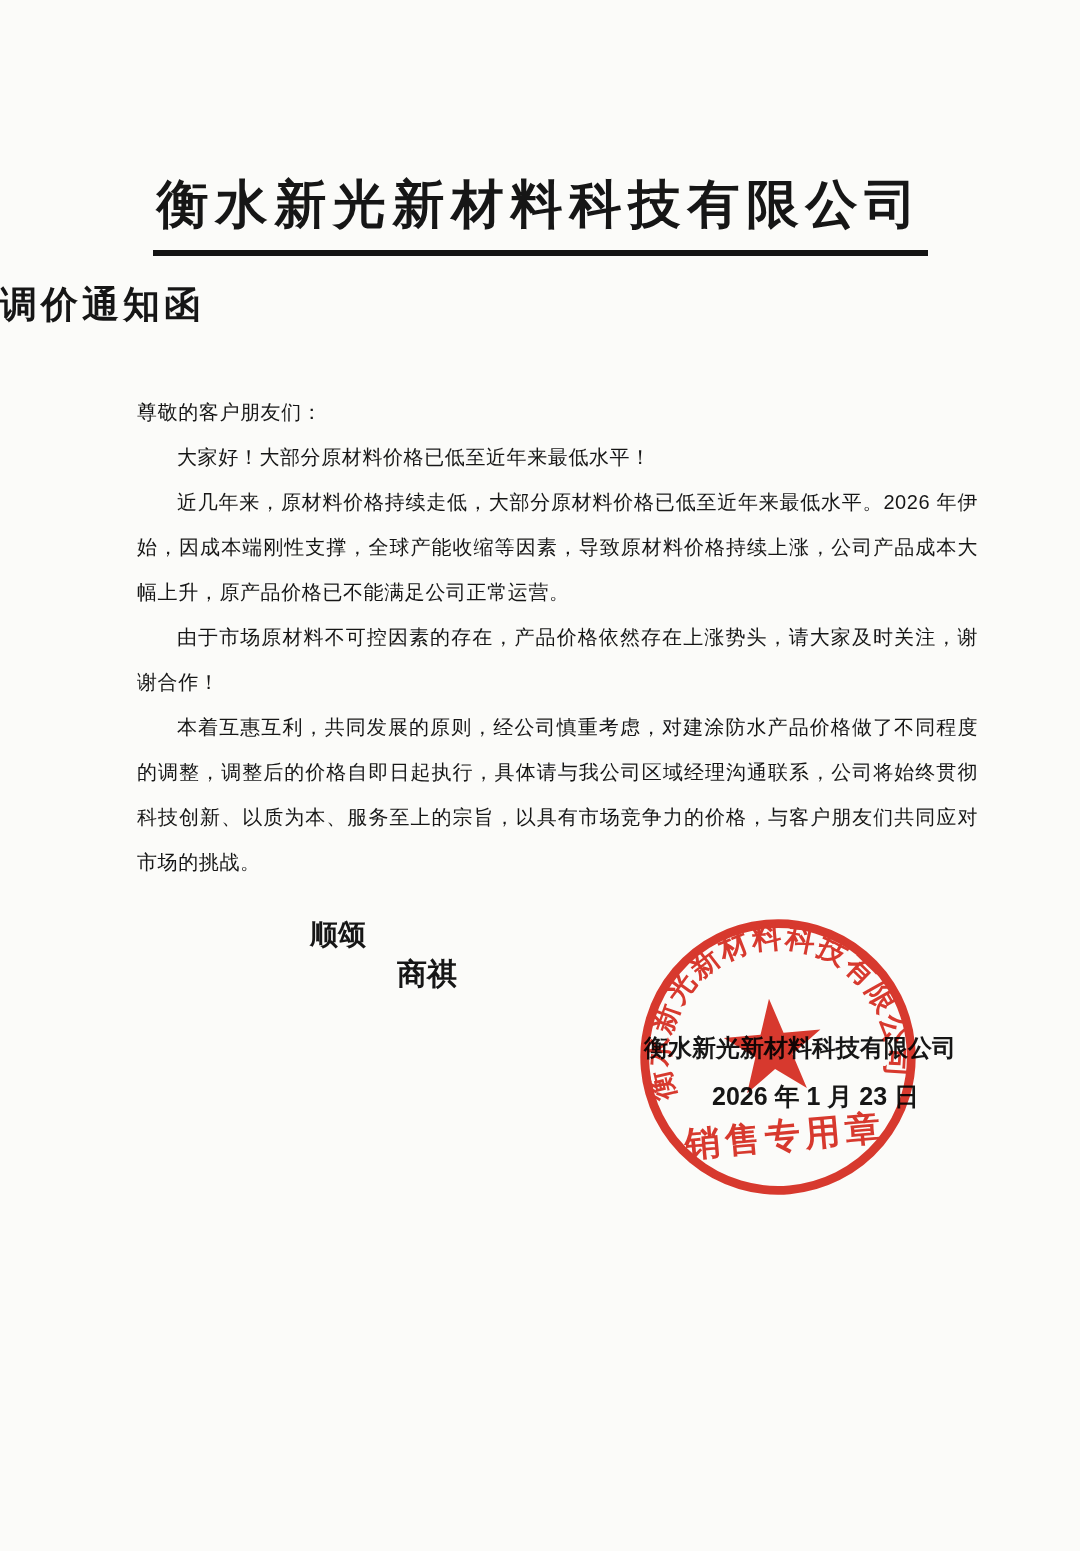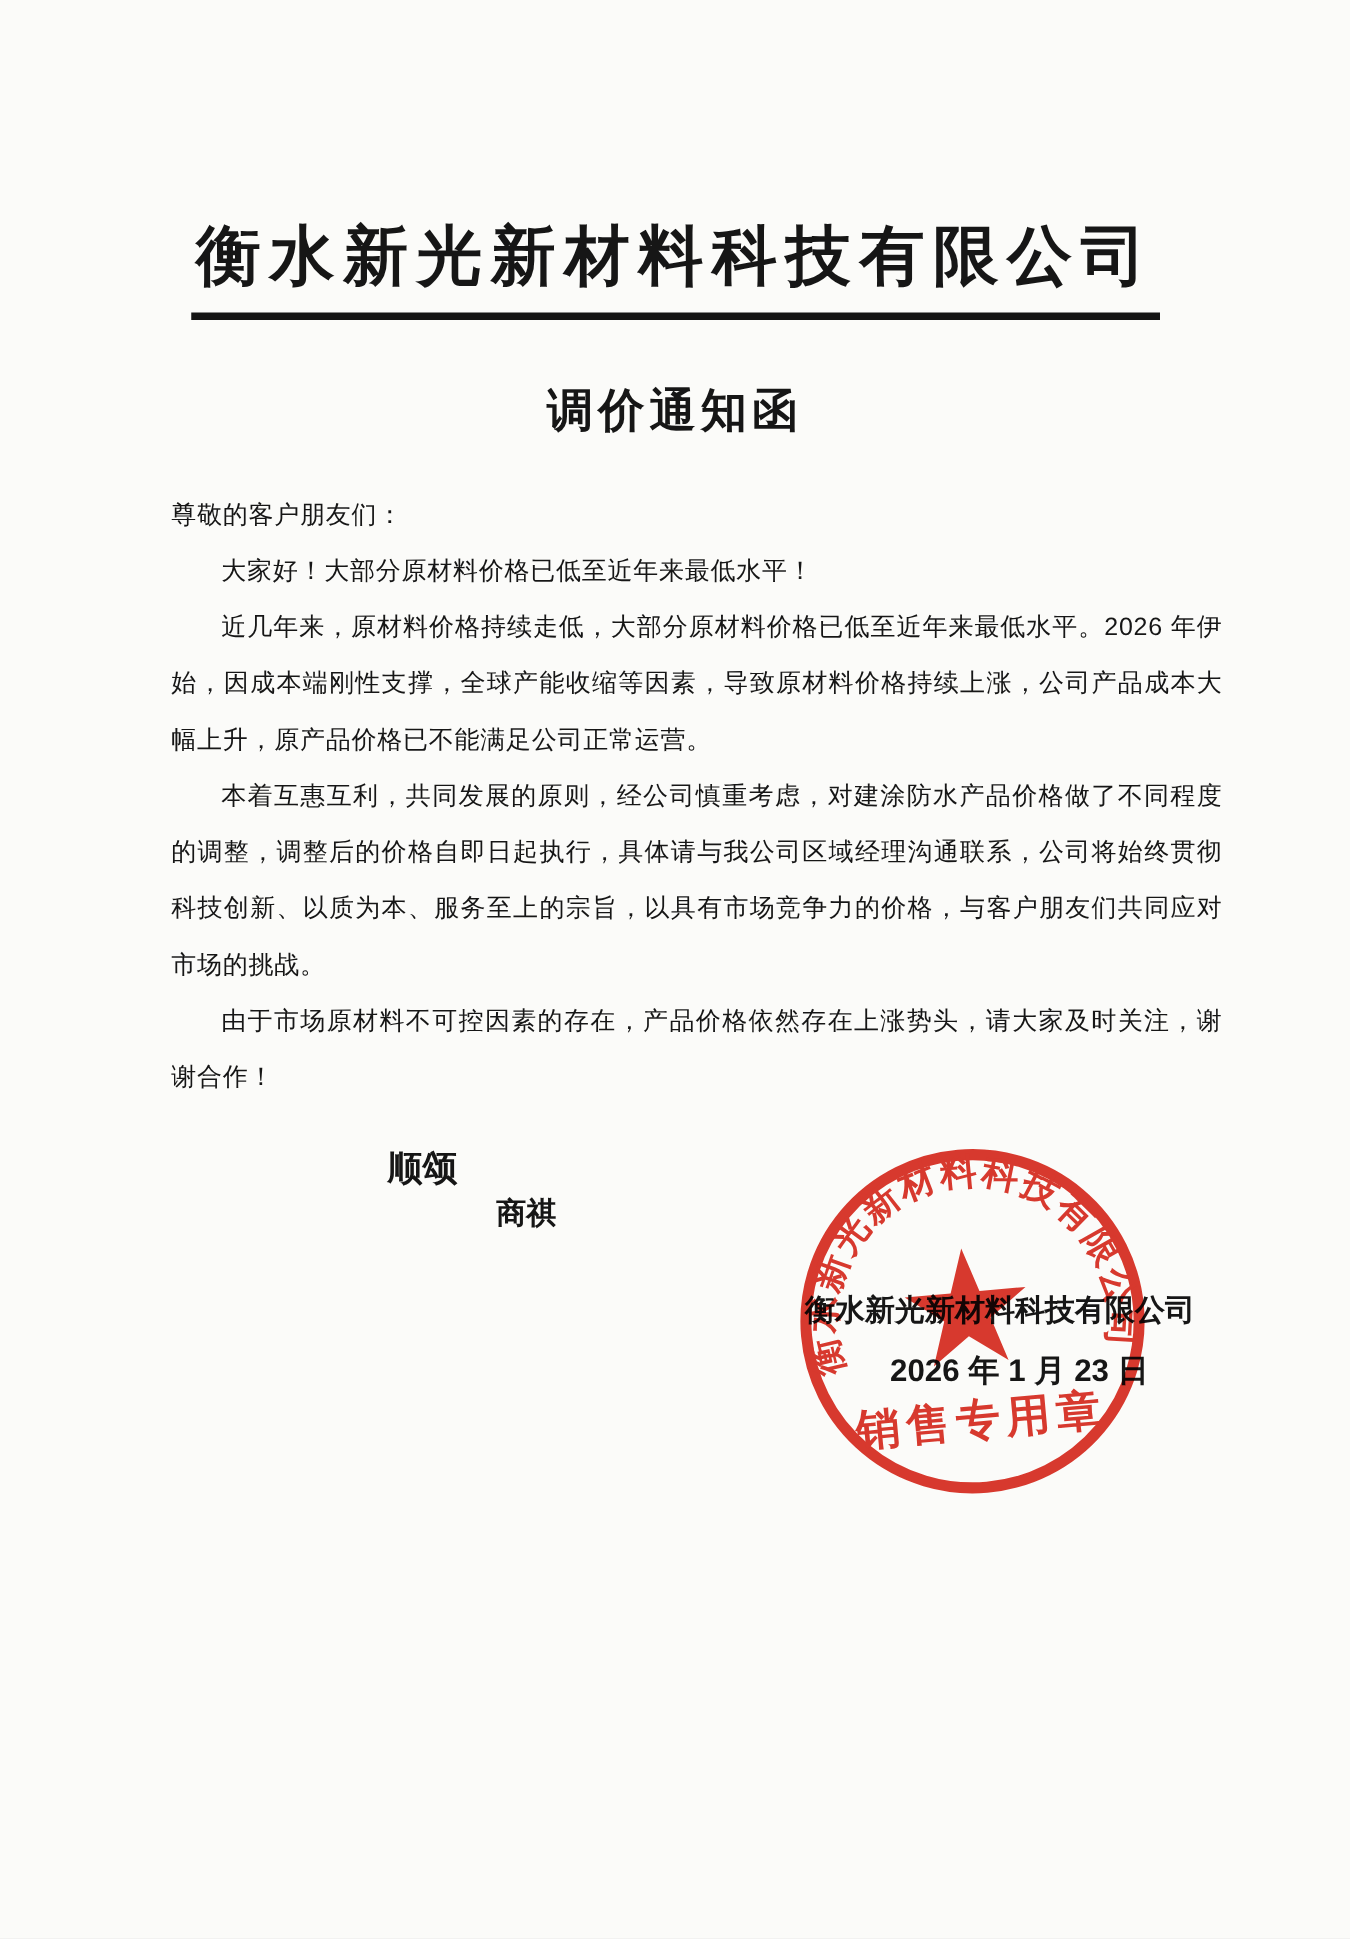--- a/index.html
+++ b/index.html
@@ -22,22 +22,22 @@
     display: inline-block;
     font-size: 52px;
     font-weight: 900;
     letter-spacing: 7px;
     padding: 0 4px 10px 4px;
     border-bottom: 6px solid #141414;
     white-space: nowrap;
   }
   .notice-title {
     position: absolute;
-    top: 304px; left: 0; right: 0;
-    text-align: center;
+    top: 280px; left: 0; right: 0;
+    text-align: left;
     font-family: "Liberation Serif", serif;
     font-size: 37px;
     font-weight: 600;
     letter-spacing: 4px;
   }
   .body-text {
     position: absolute;
     top: 390px;
     left: 137px;
     width: 841px;
@@ -54,21 +54,21 @@
   }
   .body-text p.salutation { text-indent: 0; }
   .closing-shunsong {
     position: absolute;
     left: 310px; top: 916px;
     font-size: 28px; font-weight: 700;
   }
   .closing-shangqi {
     position: absolute;
     left: 397px; top: 954px;
-    font-size: 24px; font-weight: 700;
+    font-size: 30px; font-weight: 700;
   }
   .sig-company {
     position: absolute;
     left: 644px; top: 1032px;
     font-size: 24px; font-weight: 700;
     letter-spacing: 0;
     white-space: nowrap;
   }
   .sig-date {
     position: absolute;
@@ -93,22 +93,22 @@
   <div class="letterhead">
     <span class="inner">衡水新光新材料科技有限公司</span>
   </div>
 
   <div class="notice-title">调价通知函</div>
 
   <div class="body-text">
     <p class="salutation">尊敬的客户朋友们：</p>
     <p>大家好！大部分原材料价格已低至近年来最低水平！</p>
     <p>近几年来，原材料价格持续走低，大部分原材料价格已低至近年来最低水平。2026 年伊始，因成本端刚性支撑，全球产能收缩等因素，导致原材料价格持续上涨，公司产品成本大幅上升，原产品价格已不能满足公司正常运营。</p>
+    <p>由于市场原材料不可控因素的存在，产品价格依然存在上涨势头，请大家及时关注，谢谢合作！</p>
     <p>本着互惠互利，共同发展的原则，经公司慎重考虑，对建涂防水产品价格做了不同程度的调整，调整后的价格自即日起执行，具体请与我公司区域经理沟通联系，公司将始终贯彻科技创新、以质为本、服务至上的宗旨，以具有市场竞争力的价格，与客户朋友们共同应对市场的挑战。</p>
-    <p>由于市场原材料不可控因素的存在，产品价格依然存在上涨势头，请大家及时关注，谢谢合作！</p>
   </div>
 
   <div class="closing-shunsong">顺颂</div>
   <div class="closing-shangqi">商祺</div>
 
   <div class="sig-company">衡水新光新材料科技有限公司</div>
   <div class="sig-date">2026 年 1 月 23 日</div>
 
   <svg class="seal" viewBox="0 0 300 300" xmlns="http://www.w3.org/2000/svg">
     <circle cx="150" cy="150" r="136" fill="none" stroke="#d92b1f" stroke-width="9"></circle>

